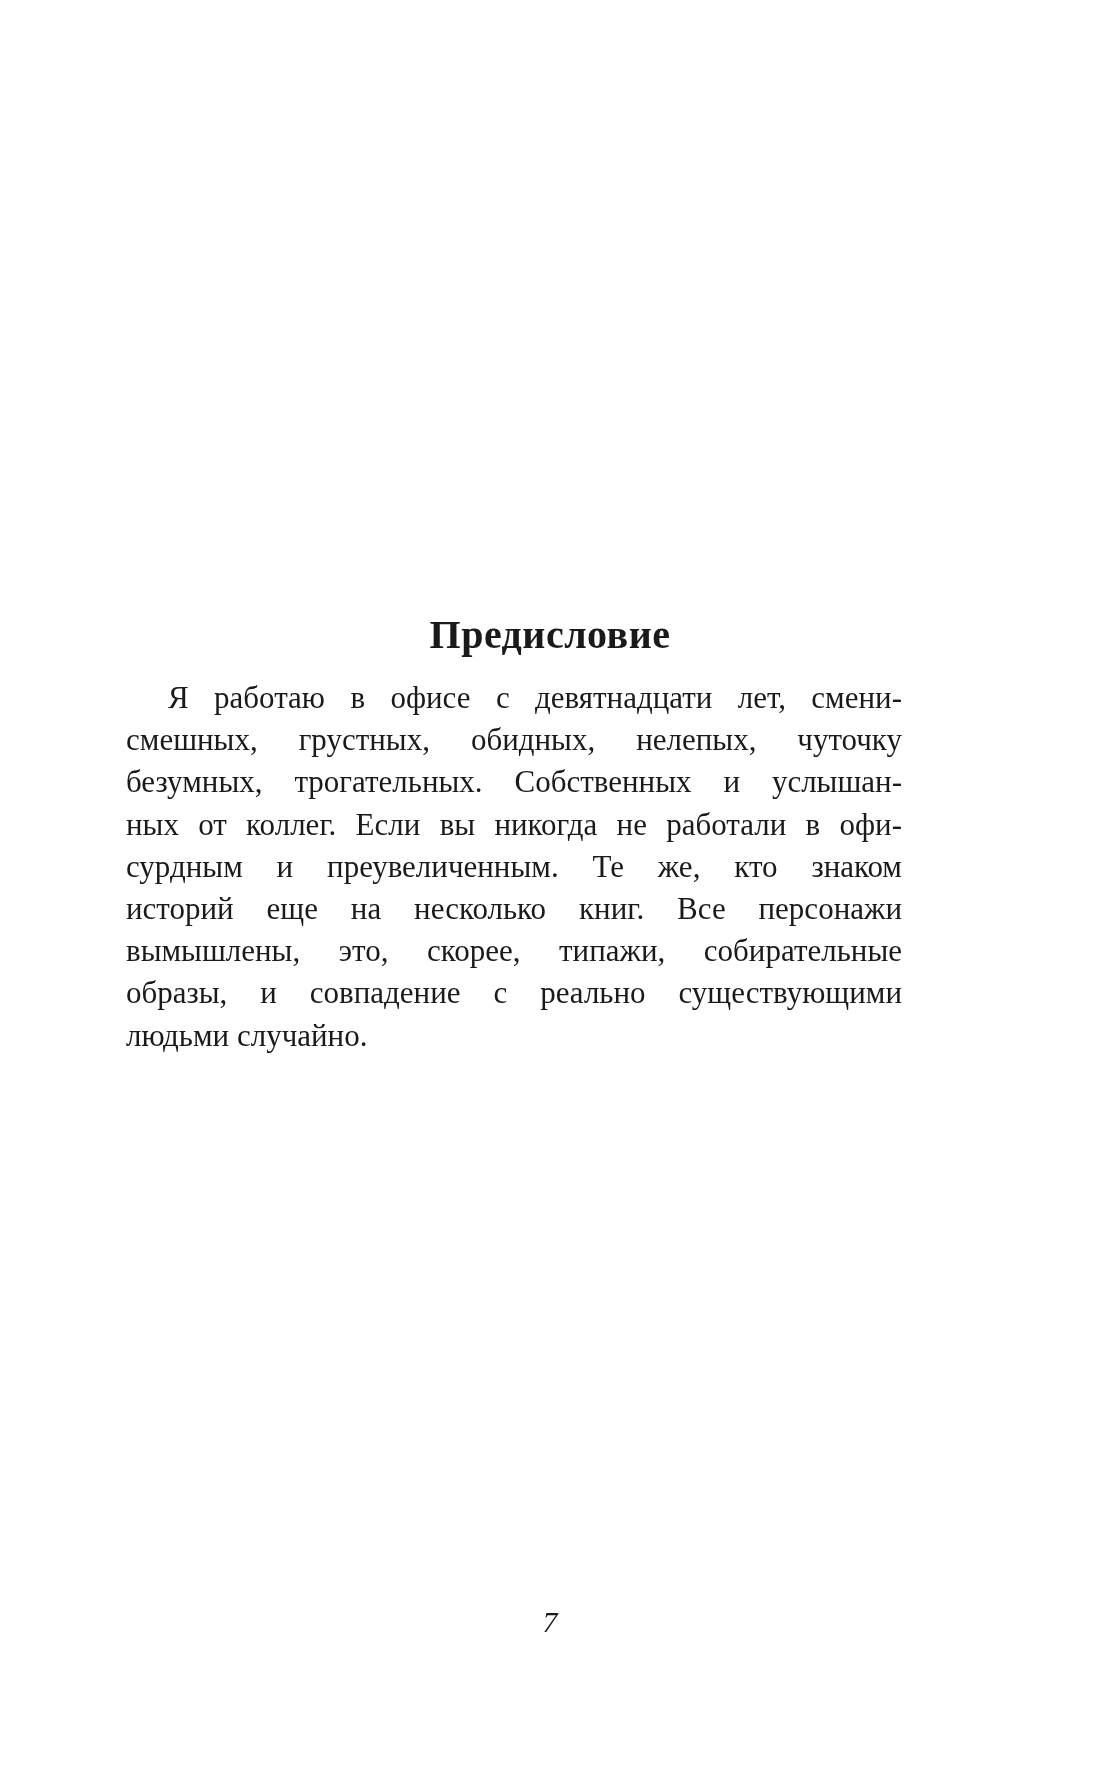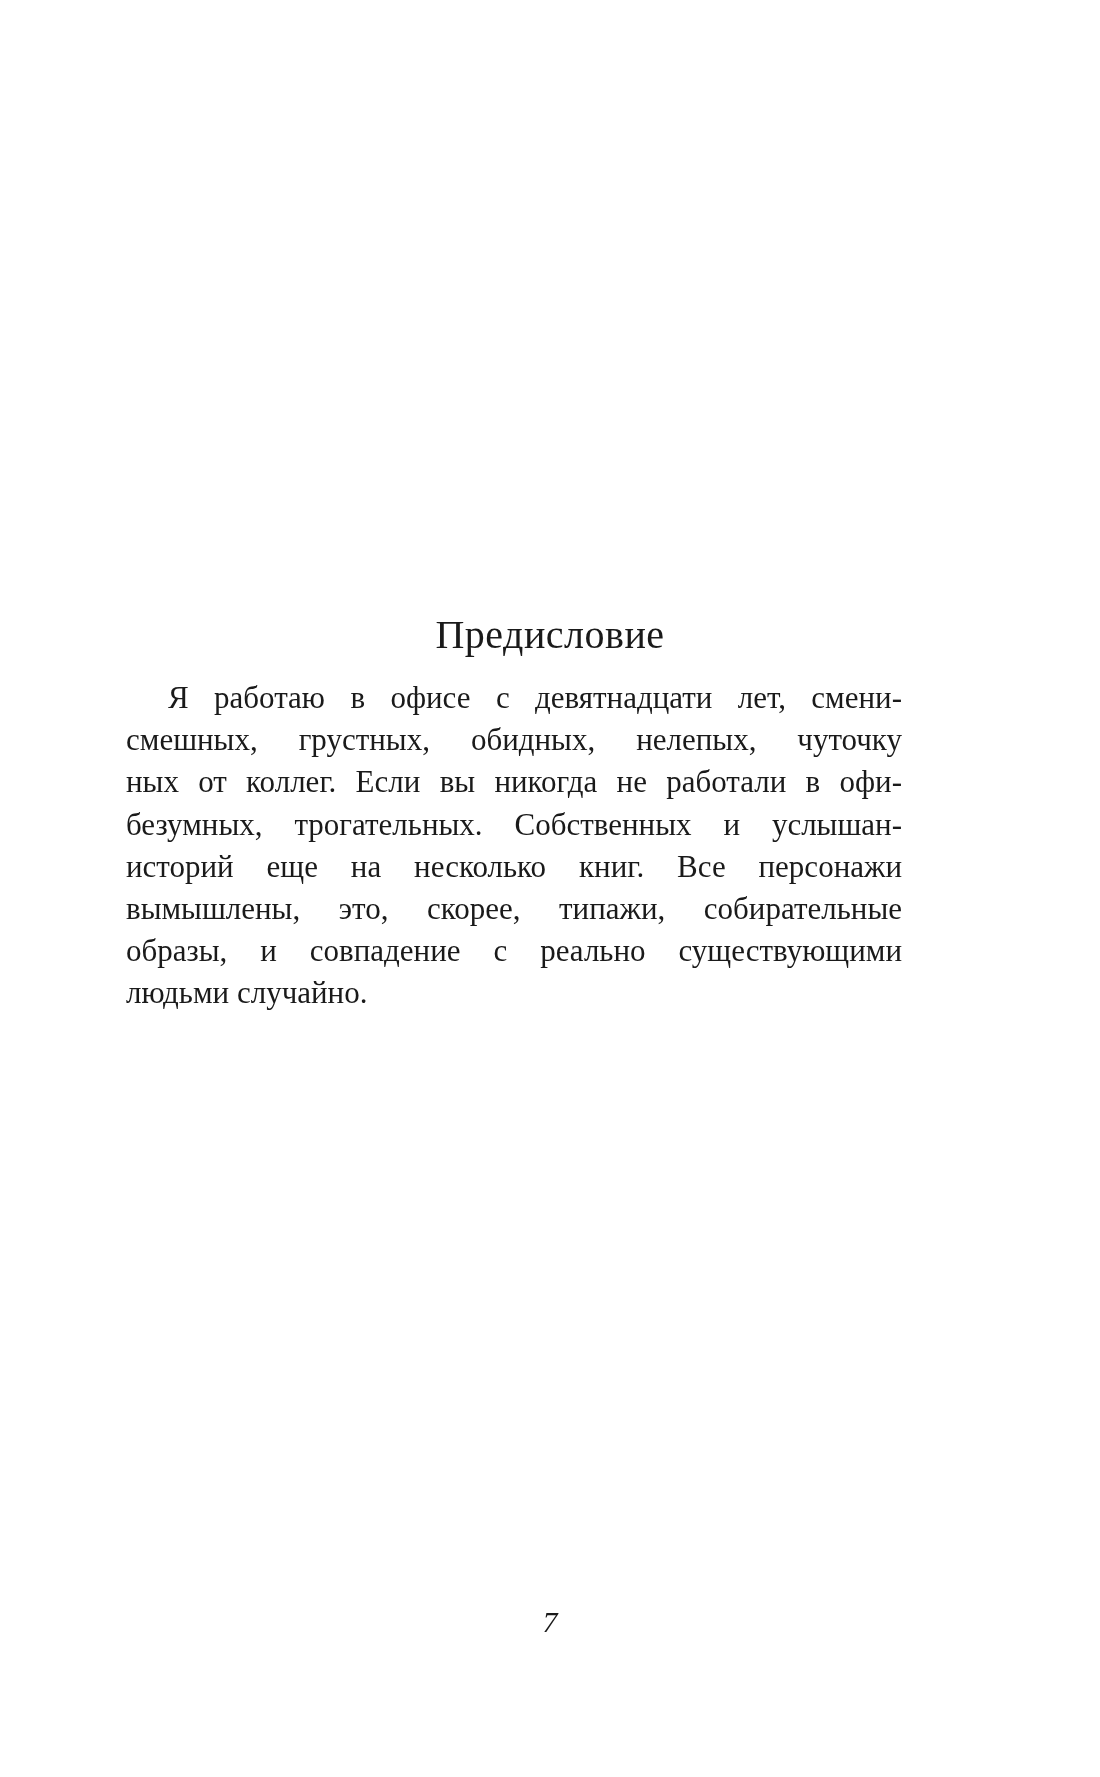--- a/index.html
+++ b/index.html
@@ -15,21 +15,21 @@
       color: #1a1a1a;
       font-family: "Liberation Serif", "DejaVu Serif", serif;
     }
     .page-title {
       position: absolute;
       left: 0;
       width: 1100px;
       top: 583px;
       text-align: center;
       font-size: 40px;
-      font-weight: normal;
+      font-weight: bold;
       letter-spacing: 0.5px;
       line-height: 50px;
     }
     .body-text {
       position: absolute;
       left: 126px;
       width: 776px;
       top: 677px;
     }
     .line {
@@ -59,21 +59,22 @@
     }
   </style>
 </head>
 <body>
 
 <h1 class="page-title">Предисловие</h1>
 
 <div class="body-text">
   <span class="line first">Я работаю в офисе с девятнадцати лет, смени-</span>
   <span class="line">смешных, грустных, обидных, нелепых, чуточку</span>
+  <span class="line">безумных, трогательных. Собственных и услышан-</span>
   <span class="line">ных от коллег. Если вы никогда не работали в офи-</span>
-  <span class="line">безумных, трогательных. Собственных и услышан-</span>
+  <span class="line">сурдным и преувеличенным. Те же, кто знаком</span>
   <span class="line">историй еще на несколько книг. Все персонажи</span>
   <span class="line">вымышлены, это, скорее, типажи, собирательные</span>
   <span class="line">образы, и совпадение с реально существующими</span>
   <span class="line last">людьми случайно.</span>
 </div>
 
 <div class="page-number">7</div>
 
 </body></html>

